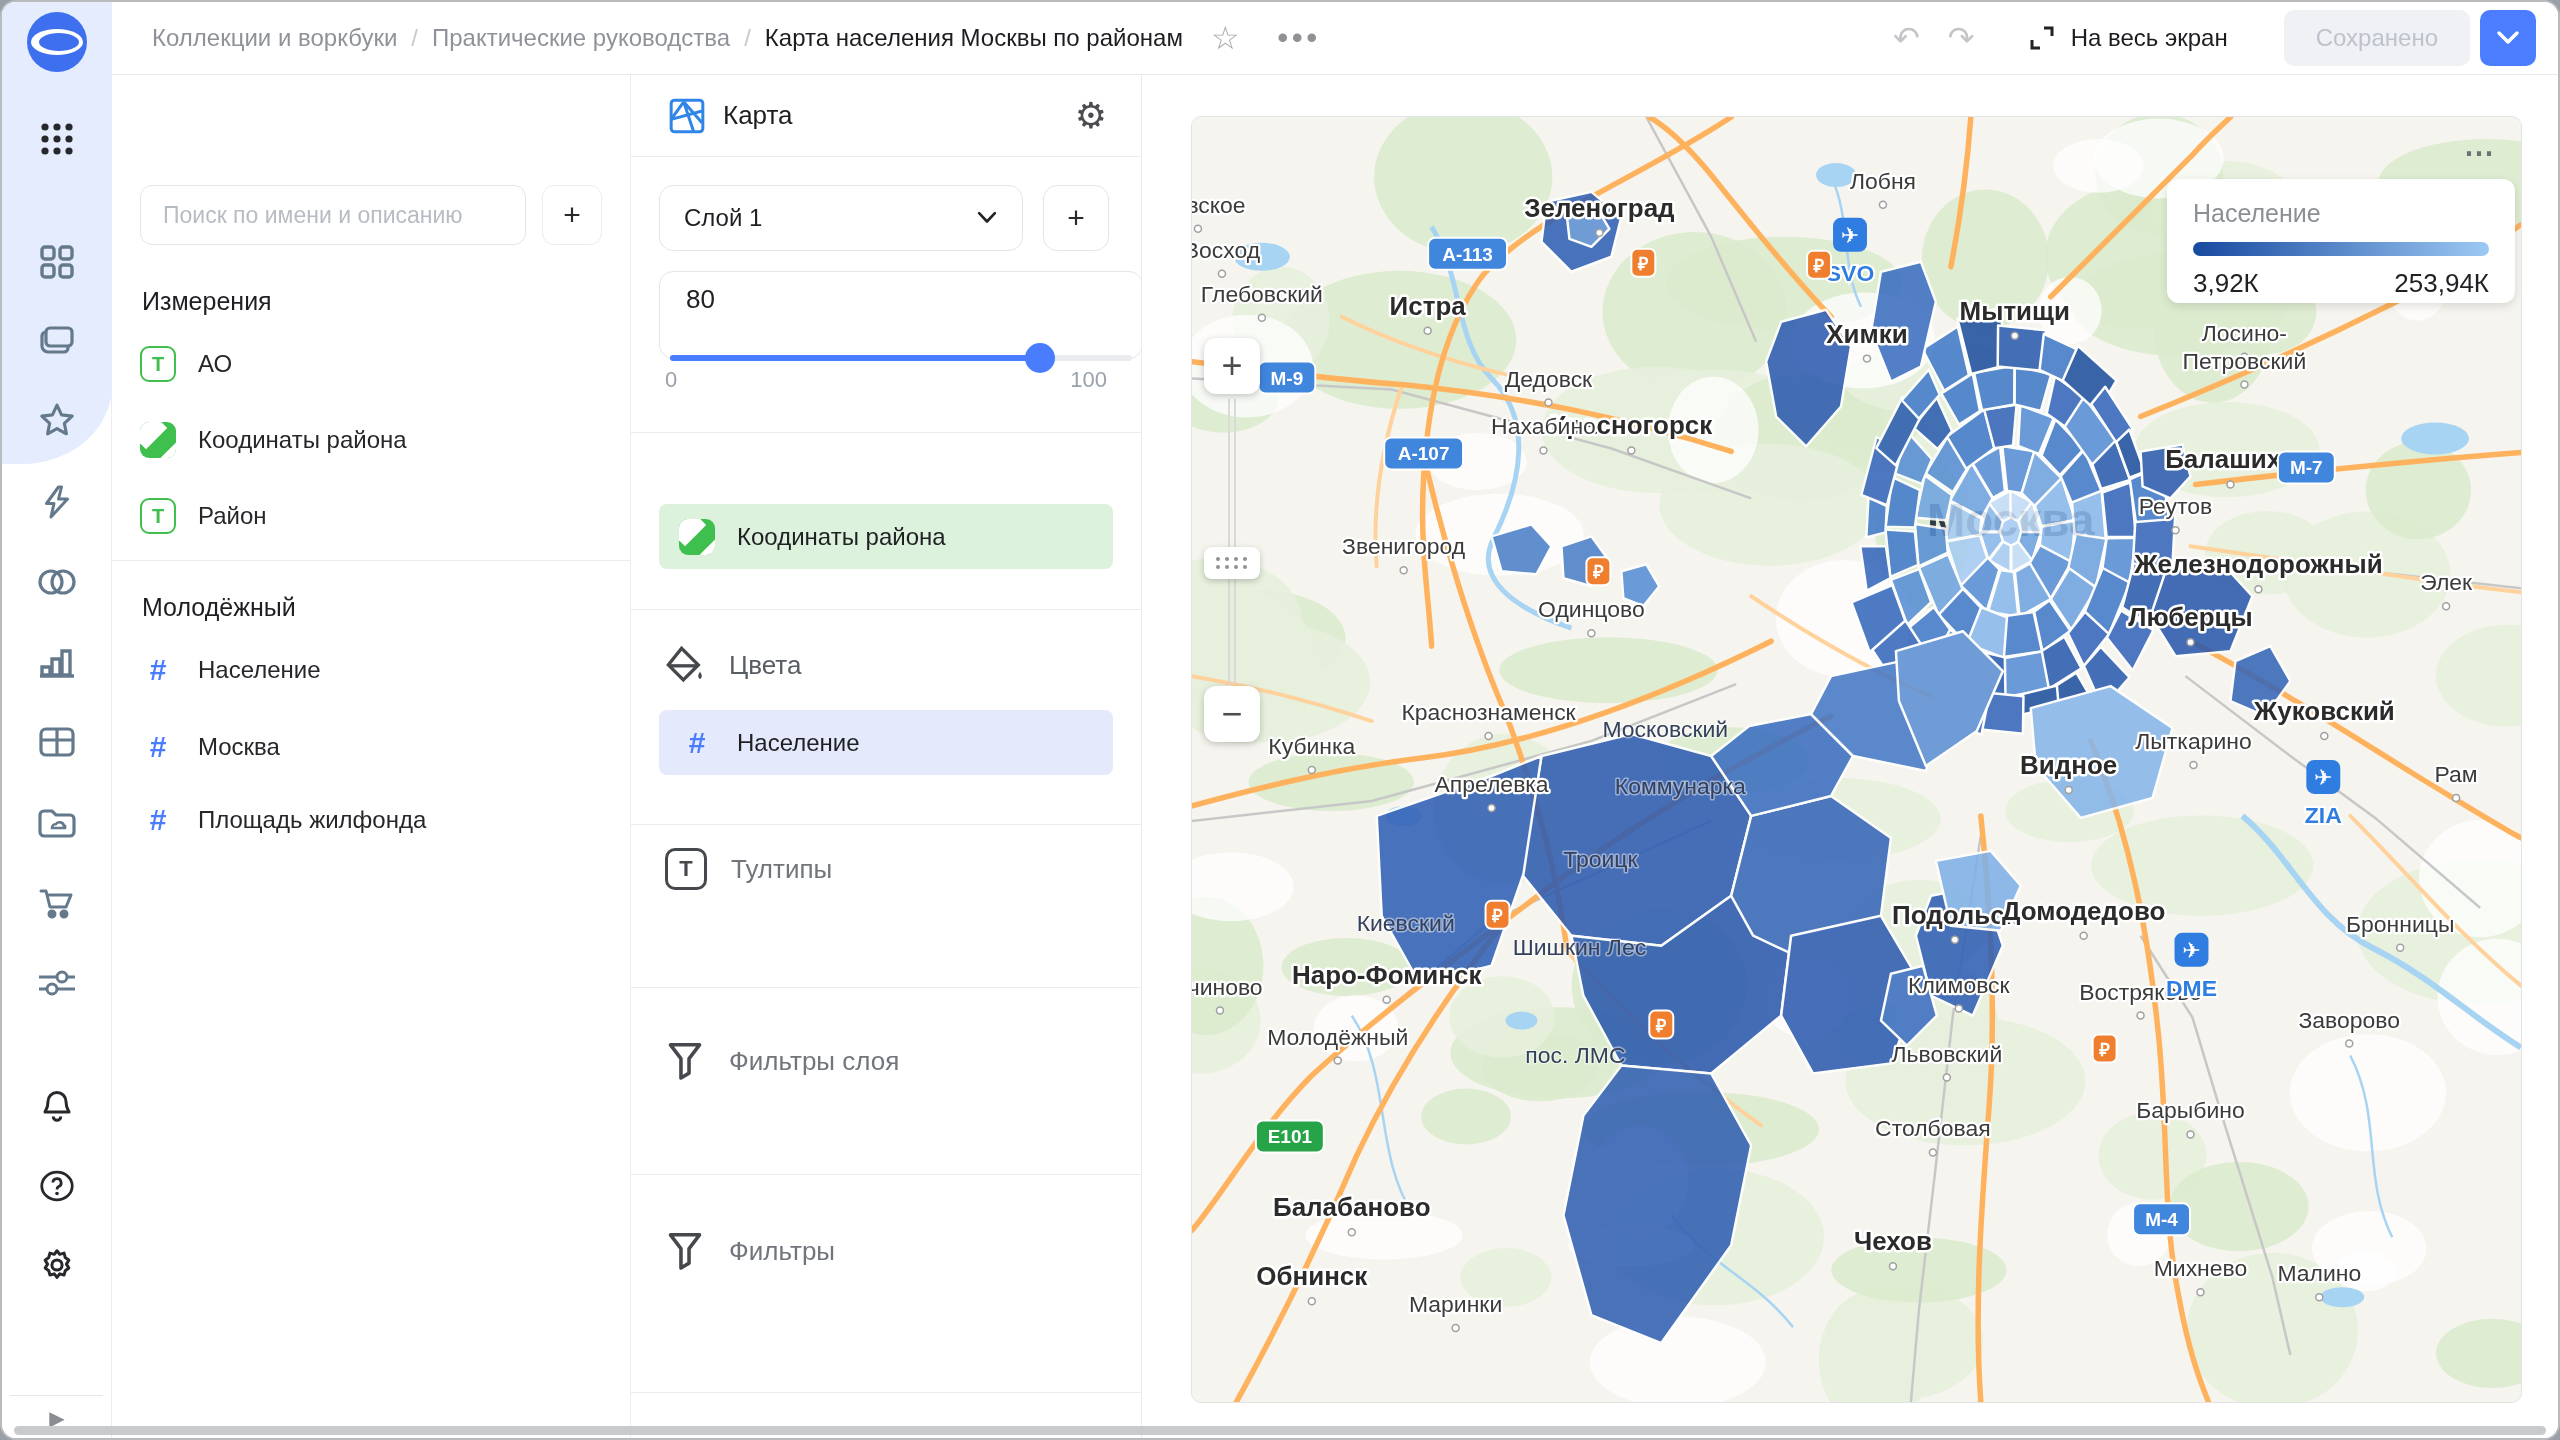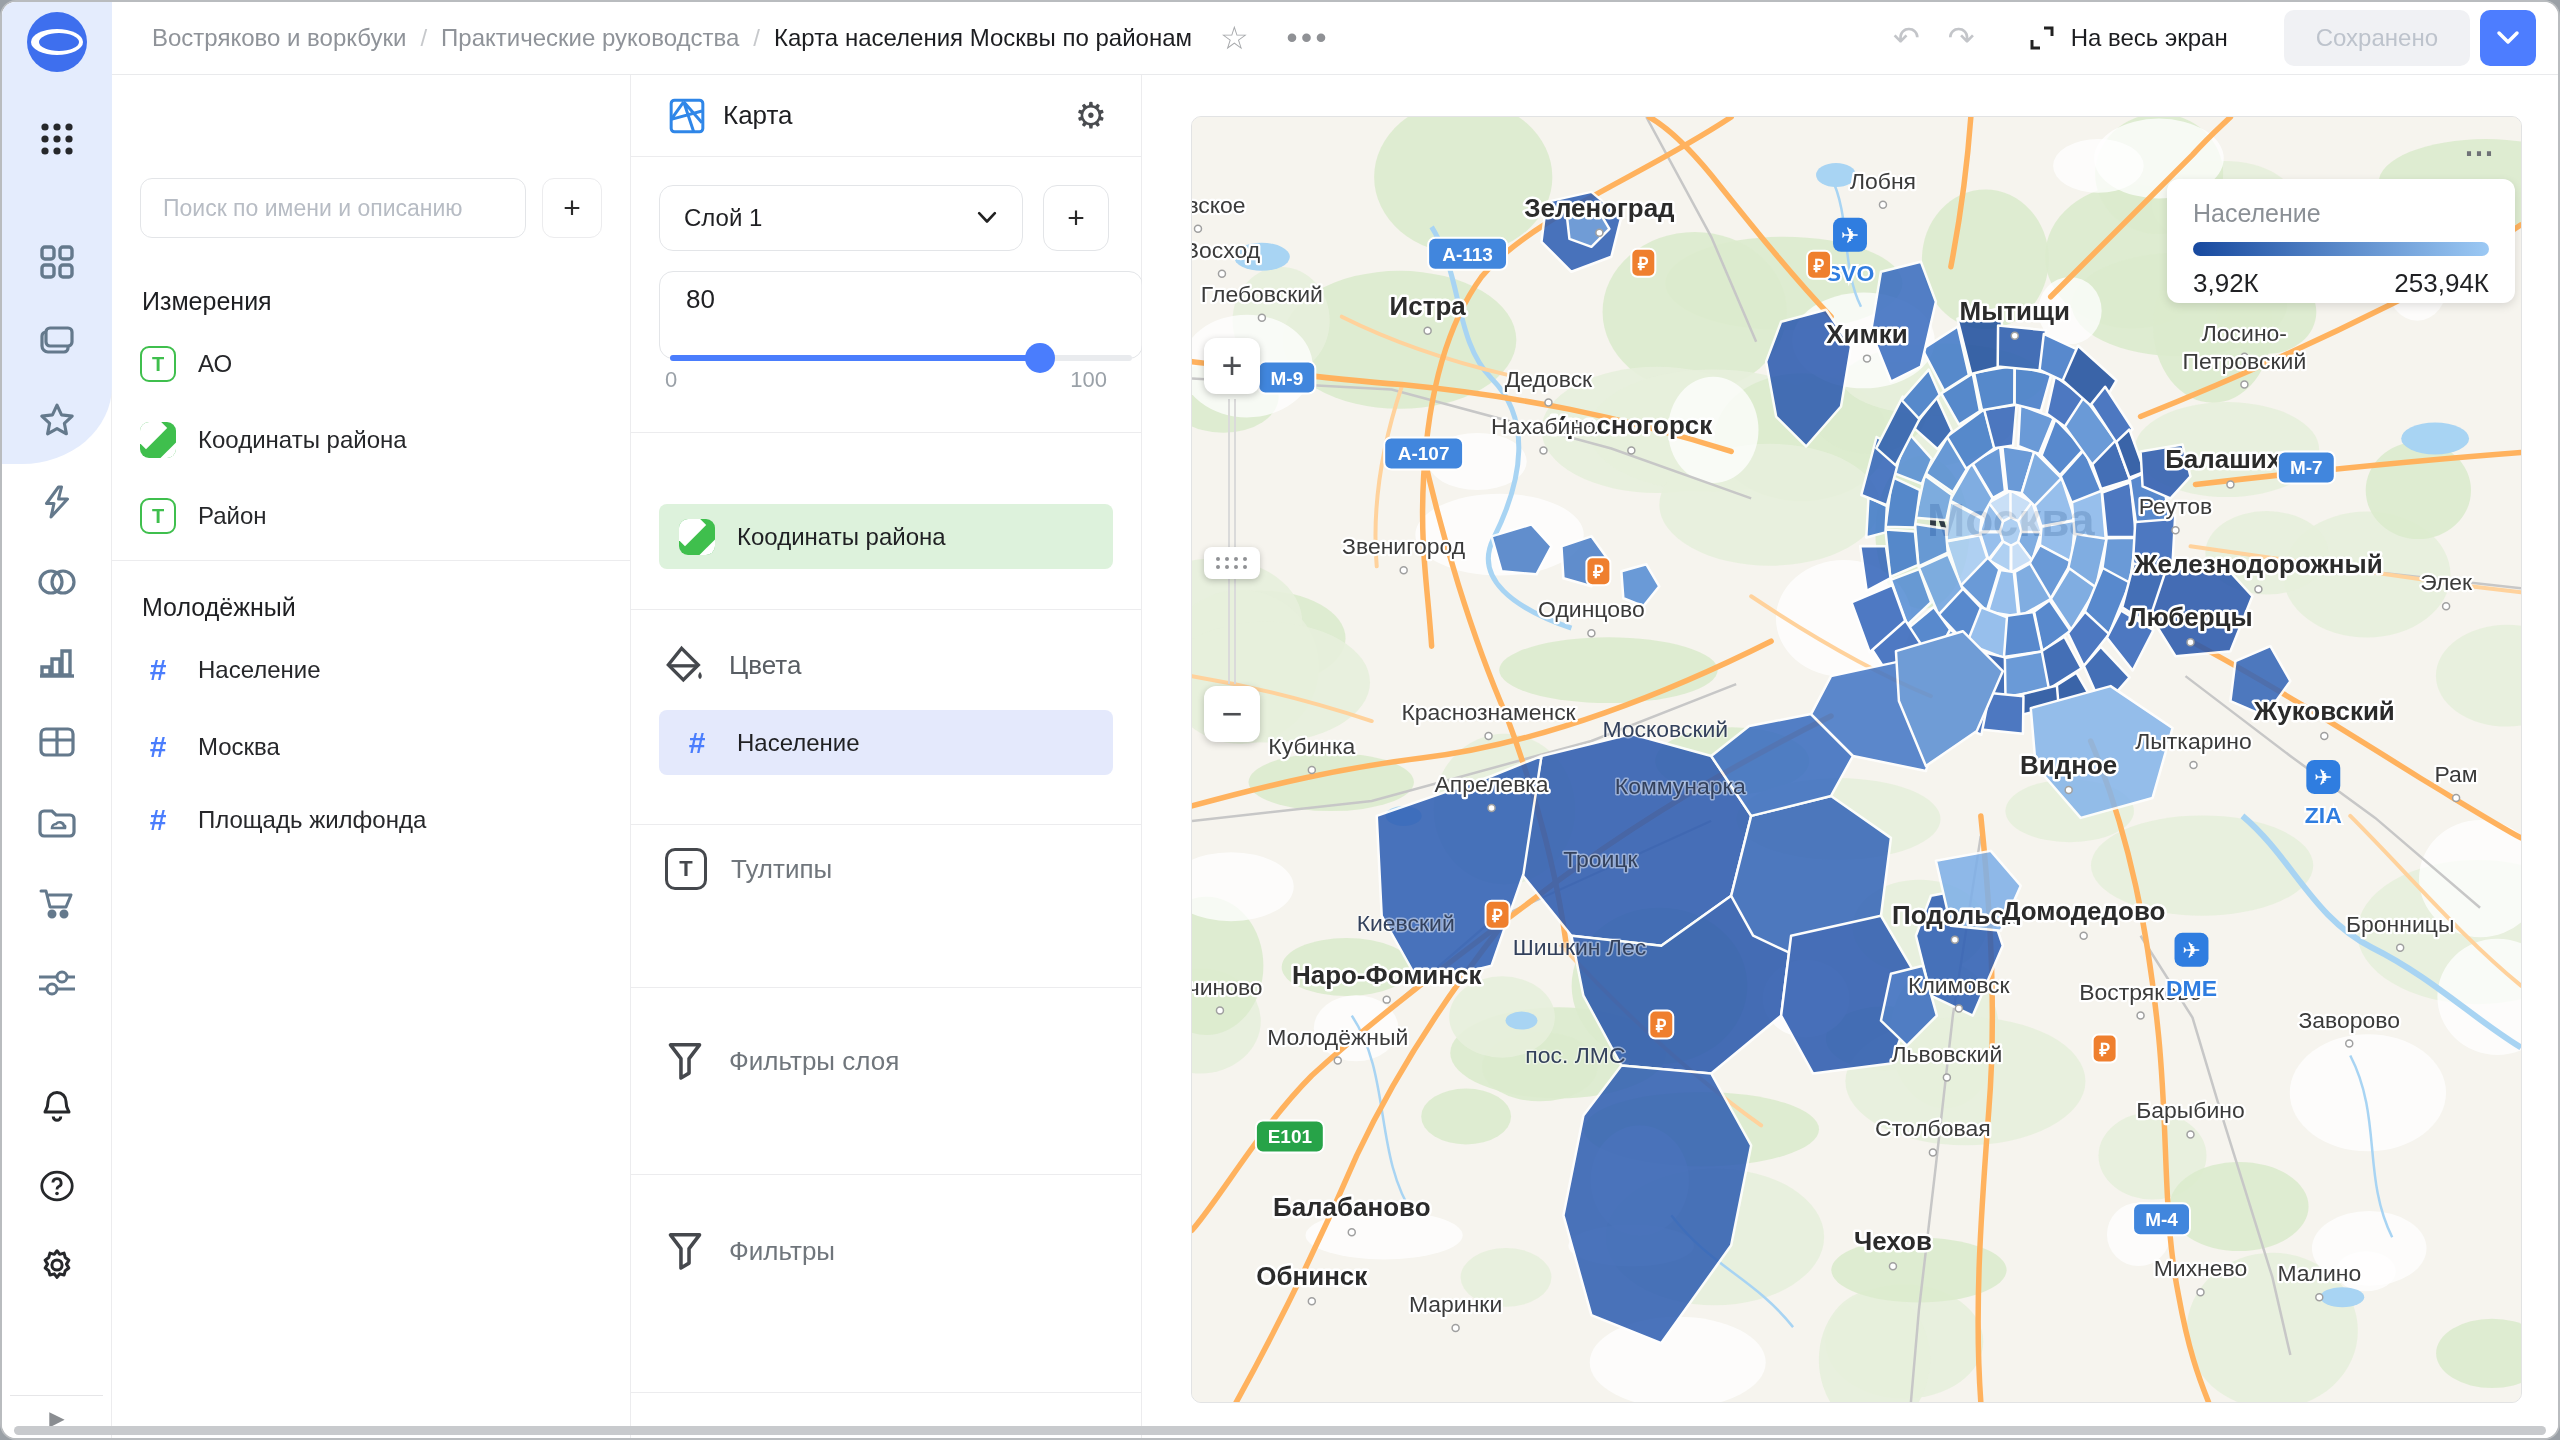--- a/index.html
+++ b/index.html
@@ -24,21 +24,21 @@
   .rail-blob{position:absolute;left:0;top:0;width:110px;height:462px;background:#e4ecfd;border-radius:0 0 90px 0 / 0 0 78px 0;}
   .rail-item{position:absolute;left:0;width:110px;height:70px;display:flex;align-items:center;justify-content:center;}
   .rail-div{position:absolute;left:8px;right:8px;top:1393px;height:1px;background:#e6e6e8;}
   .rail-expand{position:absolute;left:0;top:1398px;width:110px;height:36px;display:flex;align-items:center;justify-content:center;color:#8a8d91;font-size:20px;}
   
   #ds{position:absolute;left:110px;top:73px;width:519px;bottom:0;border-right:1px solid #ececee;background:#fff;}
   .panel-head{position:absolute;left:0;top:0;right:0;height:82px;border-bottom:1px solid #ececee;display:flex;align-items:center;}
   .ds-head-chev{margin-left:40px;}
   .ds-label{font-size:24px;color:#1c1d20;margin-left:26px;}
   .ds-link{font-size:24px;color:#5a80cf;margin-left:14px;white-space:nowrap;}
-  .search-row{position:absolute;left:28px;top:103px;right:28px;height:51px;display:flex;}
+  .search-row{position:absolute;left:28px;top:110px;right:28px;height:51px;display:flex;}
   .search-input{flex:1;height:60px;border:1px solid #e3e5e8;border-radius:12px;padding:0 22px;font-size:23px;color:#333;outline:none;}
   .search-input::placeholder{color:#b7bcc4;}
   .sq-btn{width:60px;height:60px;margin-left:16px;border:1px solid #ececee;border-radius:12px;background:#fff;display:flex;align-items:center;justify-content:center;font-size:30px;color:#2a2a2a;line-height:1;}
   .sec-title{position:absolute;left:30px;font-size:25px;font-weight:normal;color:#1e1f22;}
   .field-row{position:absolute;left:28px;right:16px;height:64px;display:flex;align-items:center;}
   .field-row .flabel{font-size:24px;color:#26272a;margin-left:22px;white-space:nowrap;}
   .t-icon{width:36px;height:36px;border:2.5px solid #3fbf4d;border-radius:9px;display:flex;align-items:center;justify-content:center;color:#3fbf4d;font-size:20px;font-weight:bold;flex:none;}
   .geo-icon{width:36px;height:36px;border-radius:9px;background:#3fbf4d;flex:none;position:relative;overflow:hidden;}
   .geo-icon:before{content:"";position:absolute;left:-9px;top:-9px;width:30px;height:30px;background:#fff;transform:rotate(45deg);}
   .geo-icon:after{content:"";position:absolute;right:-11px;bottom:-11px;width:22px;height:22px;background:#fff;transform:rotate(45deg);}
@@ -85,21 +85,21 @@
   .zhandle .dg span{width:4px;height:4px;border-radius:50%;background:#8f9194;}
   .hscroll{position:absolute;left:12px;right:12px;bottom:3px;height:9px;border-radius:5px;background:#c8cacd;z-index:50;}
 </style>
 </head>
 <body>
 
 <div id="app">
 
   <div id="topbar">
     <div class="crumbs">
-      <span class="crumb">Востряково и воркбуки</span>
+      <span class="crumb">Коллекции и воркбуки</span>
       <span class="crumb-sep">/</span>
       <span class="crumb">Практические руководства</span>
       <span class="crumb-sep">/</span>
       <span class="crumb current">Карта населения Москвы по районам</span>
     </div>
     <span class="star">☆</span>
     <span class="hdots">•••</span>
     <div class="tb-right">
       <span class="undo">↶</span>
       <span class="redo">↷</span>

